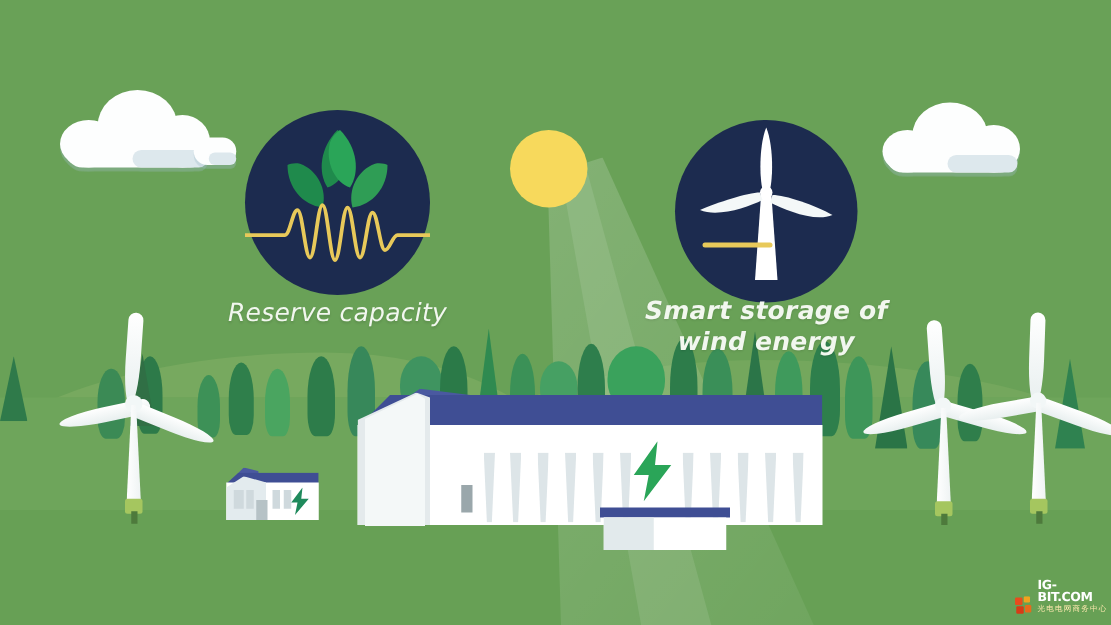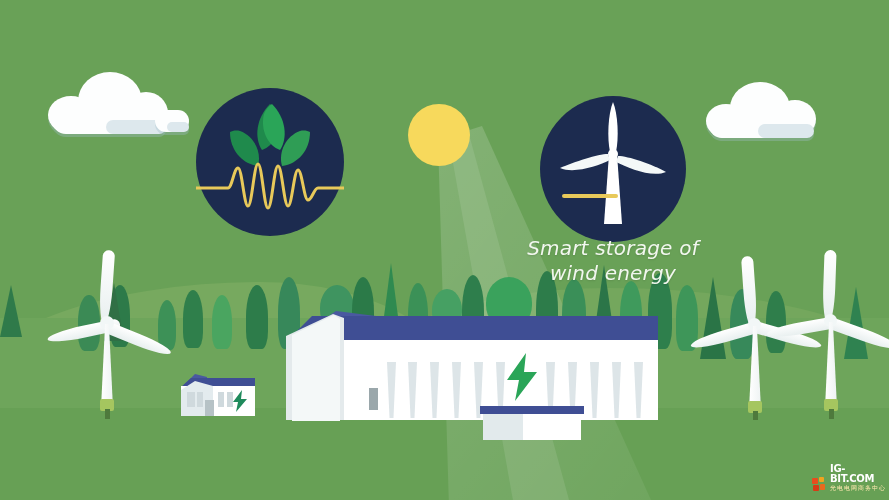--- a/index.html
+++ b/index.html
@@ -291,37 +291,38 @@
       <path d="M34 44 C34 62 46 76 62 78 C66 64 58 48 44 43 C40 42 36 43 34 44 Z" fill="#1f8a4c"></path>
       <path d="M114 44 C114 62 102 76 86 78 C82 64 90 48 104 43 C108 42 112 43 114 44 Z" fill="#2f9d55"></path>
     </svg>
 
     <svg class="abs" style="left:0;top:60px;width:148px;height:70px;" viewBox="0 0 148 70">
       <path d="M0 40 L26 40 L32 40 C36 40 38 20 42 20 C46 20 48 58 52 58 C56 58 58 16 62 16
                C66 16 68 60 72 60 C76 60 78 18 82 18 C86 18 88 58 92 58 C96 58 98 22 102 22
                C106 22 108 52 112 52 C116 52 118 40 122 40 L148 40" fill="none" stroke="#e8c95a" stroke-width="3" stroke-linecap="round" stroke-linejoin="round"></path>
     </svg>
   </div>
+  <div class="caption" style="left:170px;top:238px;width:200px;">Reserve capacity</div>
 
   <div class="icon-circle" style="left:540px;top:96px;width:146px;height:146px;">
     <svg class="abs" style="left:0;top:0;width:146px;height:146px;" viewBox="0 0 146 146">
 
       <polygon points="69,58 77,58 82,128 64,128" fill="#ffffff"></polygon>
 
       <path d="M73 6 C68 18 67 42 70 56 L76 56 C79 42 78 18 73 6 Z" fill="#ffffff"></path>
 
       <path d="M20 72 C34 66 58 58 68 58 L70 64 C58 70 34 78 20 72 Z" fill="#f4f8f8"></path>
 
       <path d="M126 76 C112 68 88 60 78 60 L76 66 C88 72 112 82 126 76 Z" fill="#f4f8f8"></path>
       <circle cx="73" cy="58" r="5" fill="#ffffff"></circle>
 
       <rect x="22" y="98" width="56" height="4" rx="2" fill="#e8c95a"></rect>
     </svg>
   </div>
-  <div class="caption" style="left:513px;top:236px;width:200px;">Smart storage of
+  <div class="caption" style="left:513px;top:236px;width:200px;font-weight:bold;">Smart storage of
 wind energy</div>
 
   <div class="abs" id="watermark">
     <div id="wm-logo">
       <svg viewBox="0 0 15 15" width="15" height="15">
         <rect x="0" y="1" width="6" height="6" rx="1" fill="#e84c1d"></rect>
         <rect x="7" y="0" width="5" height="5" rx="1" fill="#f0a31e"></rect>
         <rect x="1" y="8" width="6" height="6" rx="1" fill="#d83b16"></rect>
         <rect x="8" y="7" width="5" height="6" rx="1" fill="#e86a1d"></rect>
       </svg>

